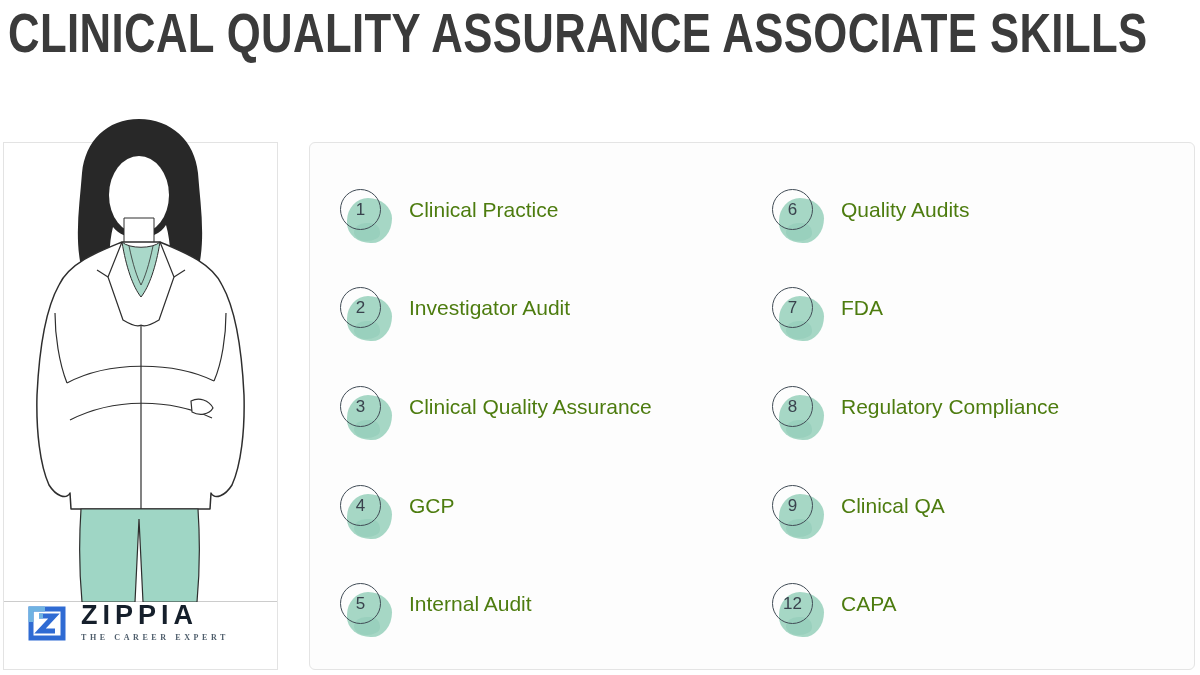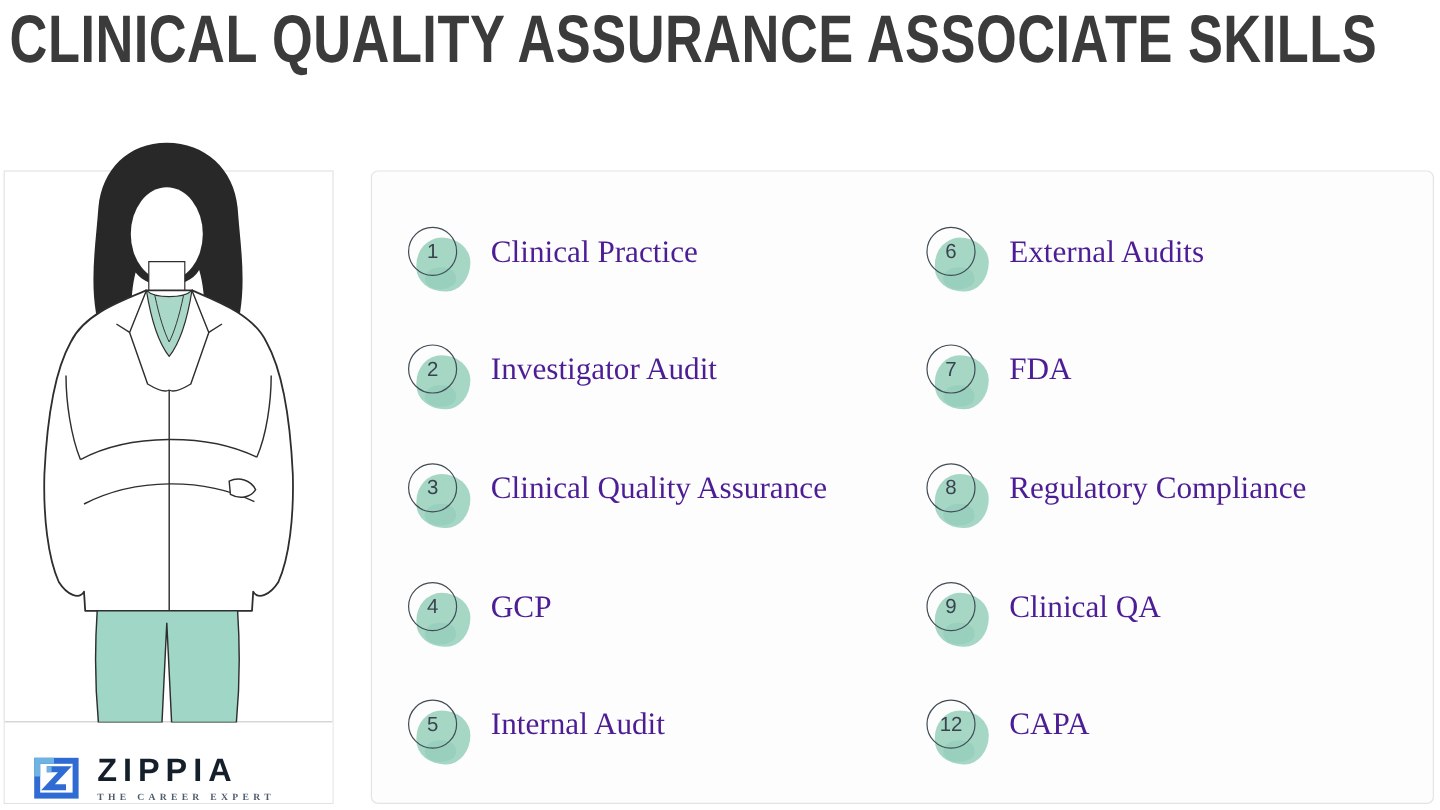--- a/index.html
+++ b/index.html
@@ -39,21 +39,21 @@
     width: 275px; height: 487px;
     overflow: hidden;
   }
   .logo-band {
     position: absolute;
     left: 0; bottom: 0;
     width: 100%; height: 68px;
     background: #ffffff;
     border-top: 1px solid #cccccc;
     display: flex;
-    align-items: flex-end;
+    align-items: flex-start;
     padding-left: 22px;
     gap: 13px;
   }
   .z-mark { width: 42px; height: 42px; flex: 0 0 auto; }
   .wordmark { display: flex; flex-direction: column; }
   .brand-name {
     font-size: 27px;
     font-weight: 700;
     color: #151f2b;
     letter-spacing: 5px;
@@ -117,24 +117,23 @@
     font-size: 17px;
     color: #39424d;
     background: transparent;
   }
   .skill-label {
     position: absolute;
     left: 69px; top: 0;
     height: 41px;
     display: flex;
     align-items: center;
-    font-size: 26px;
-    color: #4c1d95;
+    font-size: 21px;
+    color: #4d7c0f;
     white-space: nowrap;
-    font-family: Liberation Serif, serif;
   }
 </style>
 </head>
 <body>
 
 <h1 class="title">CLINICAL QUALITY ASSURANCE ASSOCIATE SKILLS</h1>
 
 <div class="left-panel">
   <div class="logo-band">
     <svg class="z-mark" viewBox="0 0 42 42">
@@ -233,21 +232,21 @@
     </div>
     <div class="skill-label">Internal Audit</div>
   </div>
 
   <div class="skill-row col-right row-0">
     <div class="badge">
       <div class="blob"></div>
         <div class="blob2"></div>
       <div class="circle">6</div>
     </div>
-    <div class="skill-label">External Audits</div>
+    <div class="skill-label">Quality Audits</div>
   </div>
 
   <div class="skill-row col-right row-1">
     <div class="badge">
       <div class="blob"></div>
         <div class="blob2"></div>
       <div class="circle">7</div>
     </div>
     <div class="skill-label">FDA</div>
   </div>

